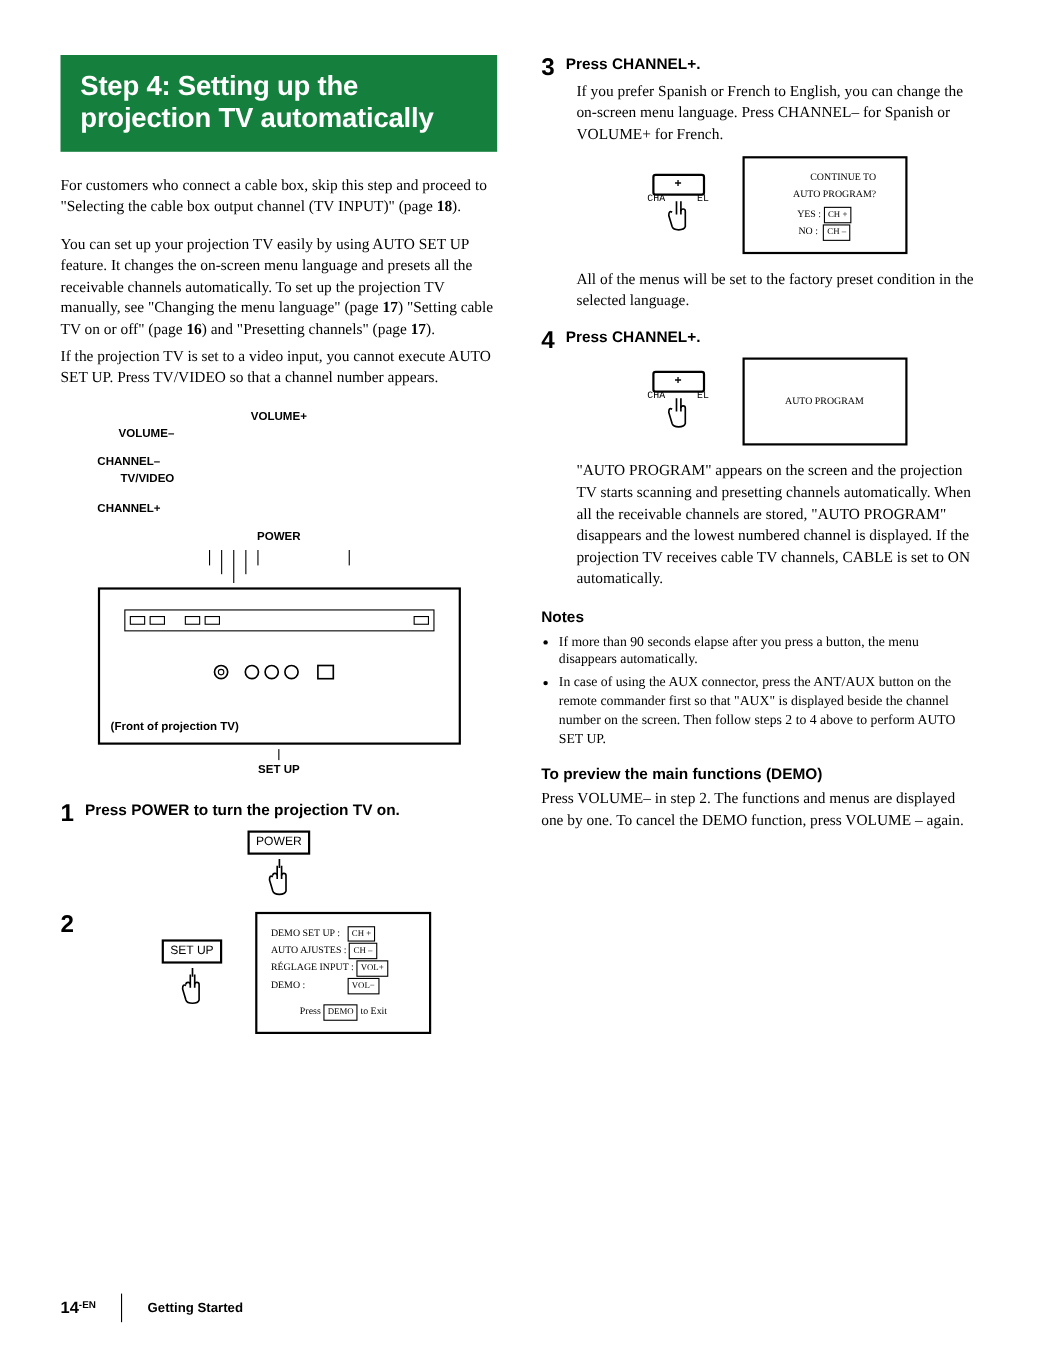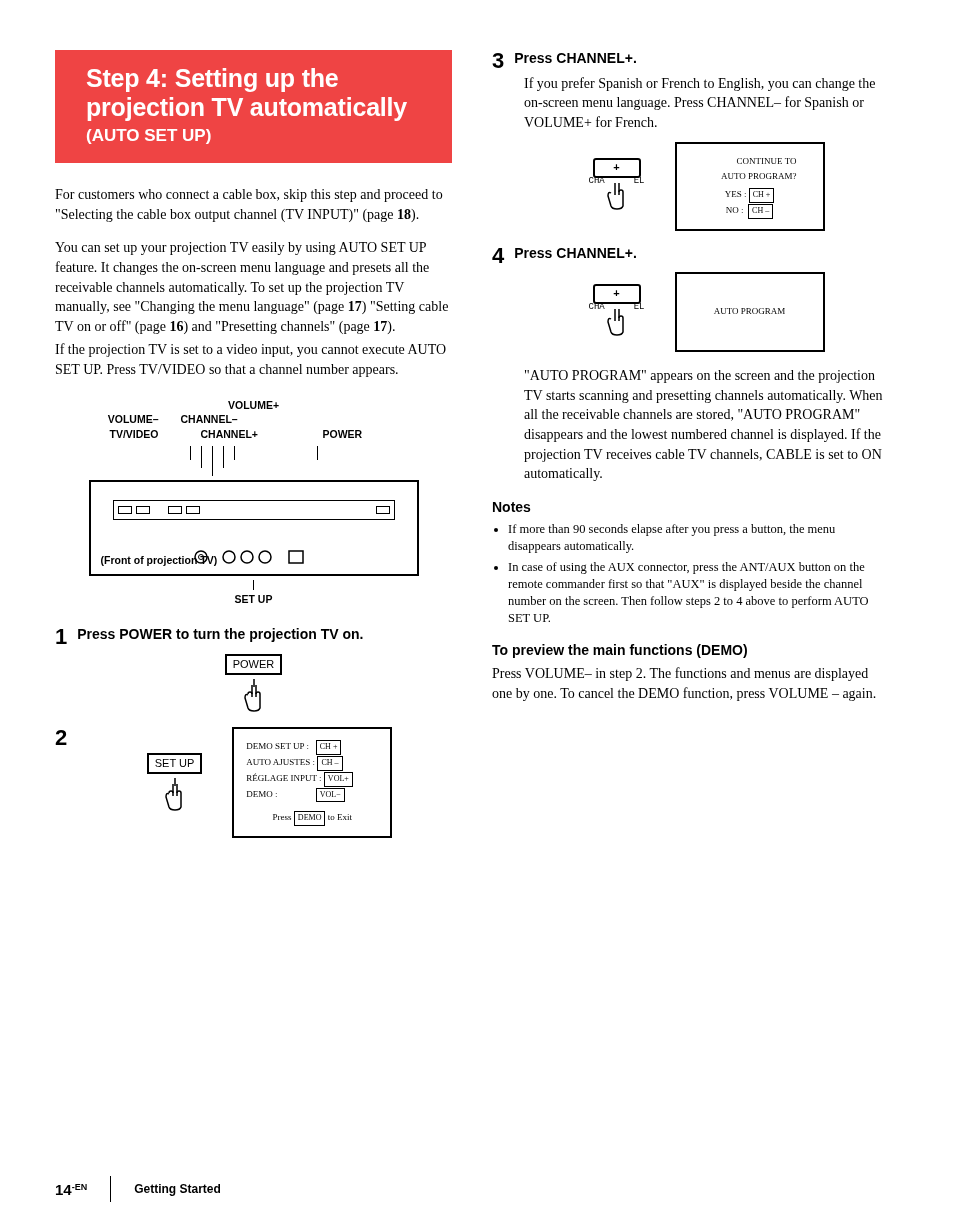--- a/index.html
+++ b/index.html
@@ -13,23 +13,23 @@
     height: 1232px;
     padding: 50px 65px 40px 55px;
     position: relative;
   }
   .two-col {
     display: flex;
     gap: 40px;
   }
   .col { flex: 1; }
   .heading-block {
-    background: #ef4444;
+    background: #15803d;
     color: #fff;
-    padding: 14px 18px 16px 31px;
+    padding: 14px 18px 16px 18px;
     margin-bottom: 22px;
   }
   .heading-block .main {
     font-family: Arial, Helvetica, sans-serif;
     font-weight: 900;
     font-size: 25px;
     line-height: 1.15;
     letter-spacing: -0.2px;
   }
   .heading-block .sub {
@@ -75,24 +75,24 @@
   .front-panel {
     margin: 18px auto 20px;
     width: 330px;
   }
   .front-labels {
     font-family: Arial, Helvetica, sans-serif;
     font-weight: bold;
     font-size: 10.5px;
     text-align: center;
   }
-  .front-labels .row { display:flex; gap:6px; }
+  .front-labels .row { display:flex; justify-content:center; gap:6px;flex-direction:column; }
   .front-box {
     border: 2px solid #000;
-    height: 96px;
+    height: 143px;
     margin-top: 4px;
     position: relative;
     padding: 12px;
   }
   .front-inner {
     border:1px solid #000;
     height: 20px;
     margin:6px 10px;
     display:flex;
     align-items:center;
@@ -174,21 +174,20 @@
 </style>
 </head>
 <body>
 
 <div class="two-col">
 
   <div class="col">
 
     <div class="heading-block">
       <div class="main">Step 4: Setting up the projection TV automatically</div>
-      <div class="sub">(AUTO SET UP)</div>
     </div>
 
     <p class="para-gap">
       <span>For customers who connect a cable box, skip this step and proceed to "Selecting the cable box output channel (TV INPUT)" (page </span><span class="bold-ref">18</span><span>).</span>
     </p>
 
     <p>
       <span>You can set up your projection TV easily by using AUTO SET UP feature. It changes the on-screen menu language and presets all the receivable channels automatically. To set up the projection TV manually, see "Changing the menu language" (page </span><span class="bold-ref">17</span><span>) "Setting cable TV on or off" (page </span><span class="bold-ref">16</span><span>) and "Presetting channels" (page </span><span class="bold-ref">17</span><span>).</span>
     </p>
     <p class="para-gap">If the projection TV is set to a video input, you cannot execute AUTO SET UP. Press TV/VIDEO so that a channel number appears.</p>
@@ -306,20 +305,21 @@
               <path d="M18 2 v12 M22 2 v12" stroke="#000" stroke-width="1.5"></path>
             </svg>
           </span>
           <div class="screen-box" style="text-align:center">
             <div style="text-align:right;padding-right:14px"><span>CONTINUE TO</span></div>
             <div style="text-align:right;padding-right:14px"><span>AUTO PROGRAM?</span></div>
             <div style="margin-top:4px"><span>YES :</span> <span class="bx">CH +</span></div>
             <div><span>NO :</span> &nbsp;<span class="bx">CH –</span></div>
           </div>
         </div>
+        <p>All of the menus will be set to the factory preset condition in the selected language.</p>
       </div>
     </div>
 
     <div class="step-block">
       <span class="stepnum">4</span>
       <div class="step-title">Press CHANNEL+.</div>
       <div class="step-body">
         <div class="illus-row">
           <span class="chbtn-group">
             <div class="rect">

